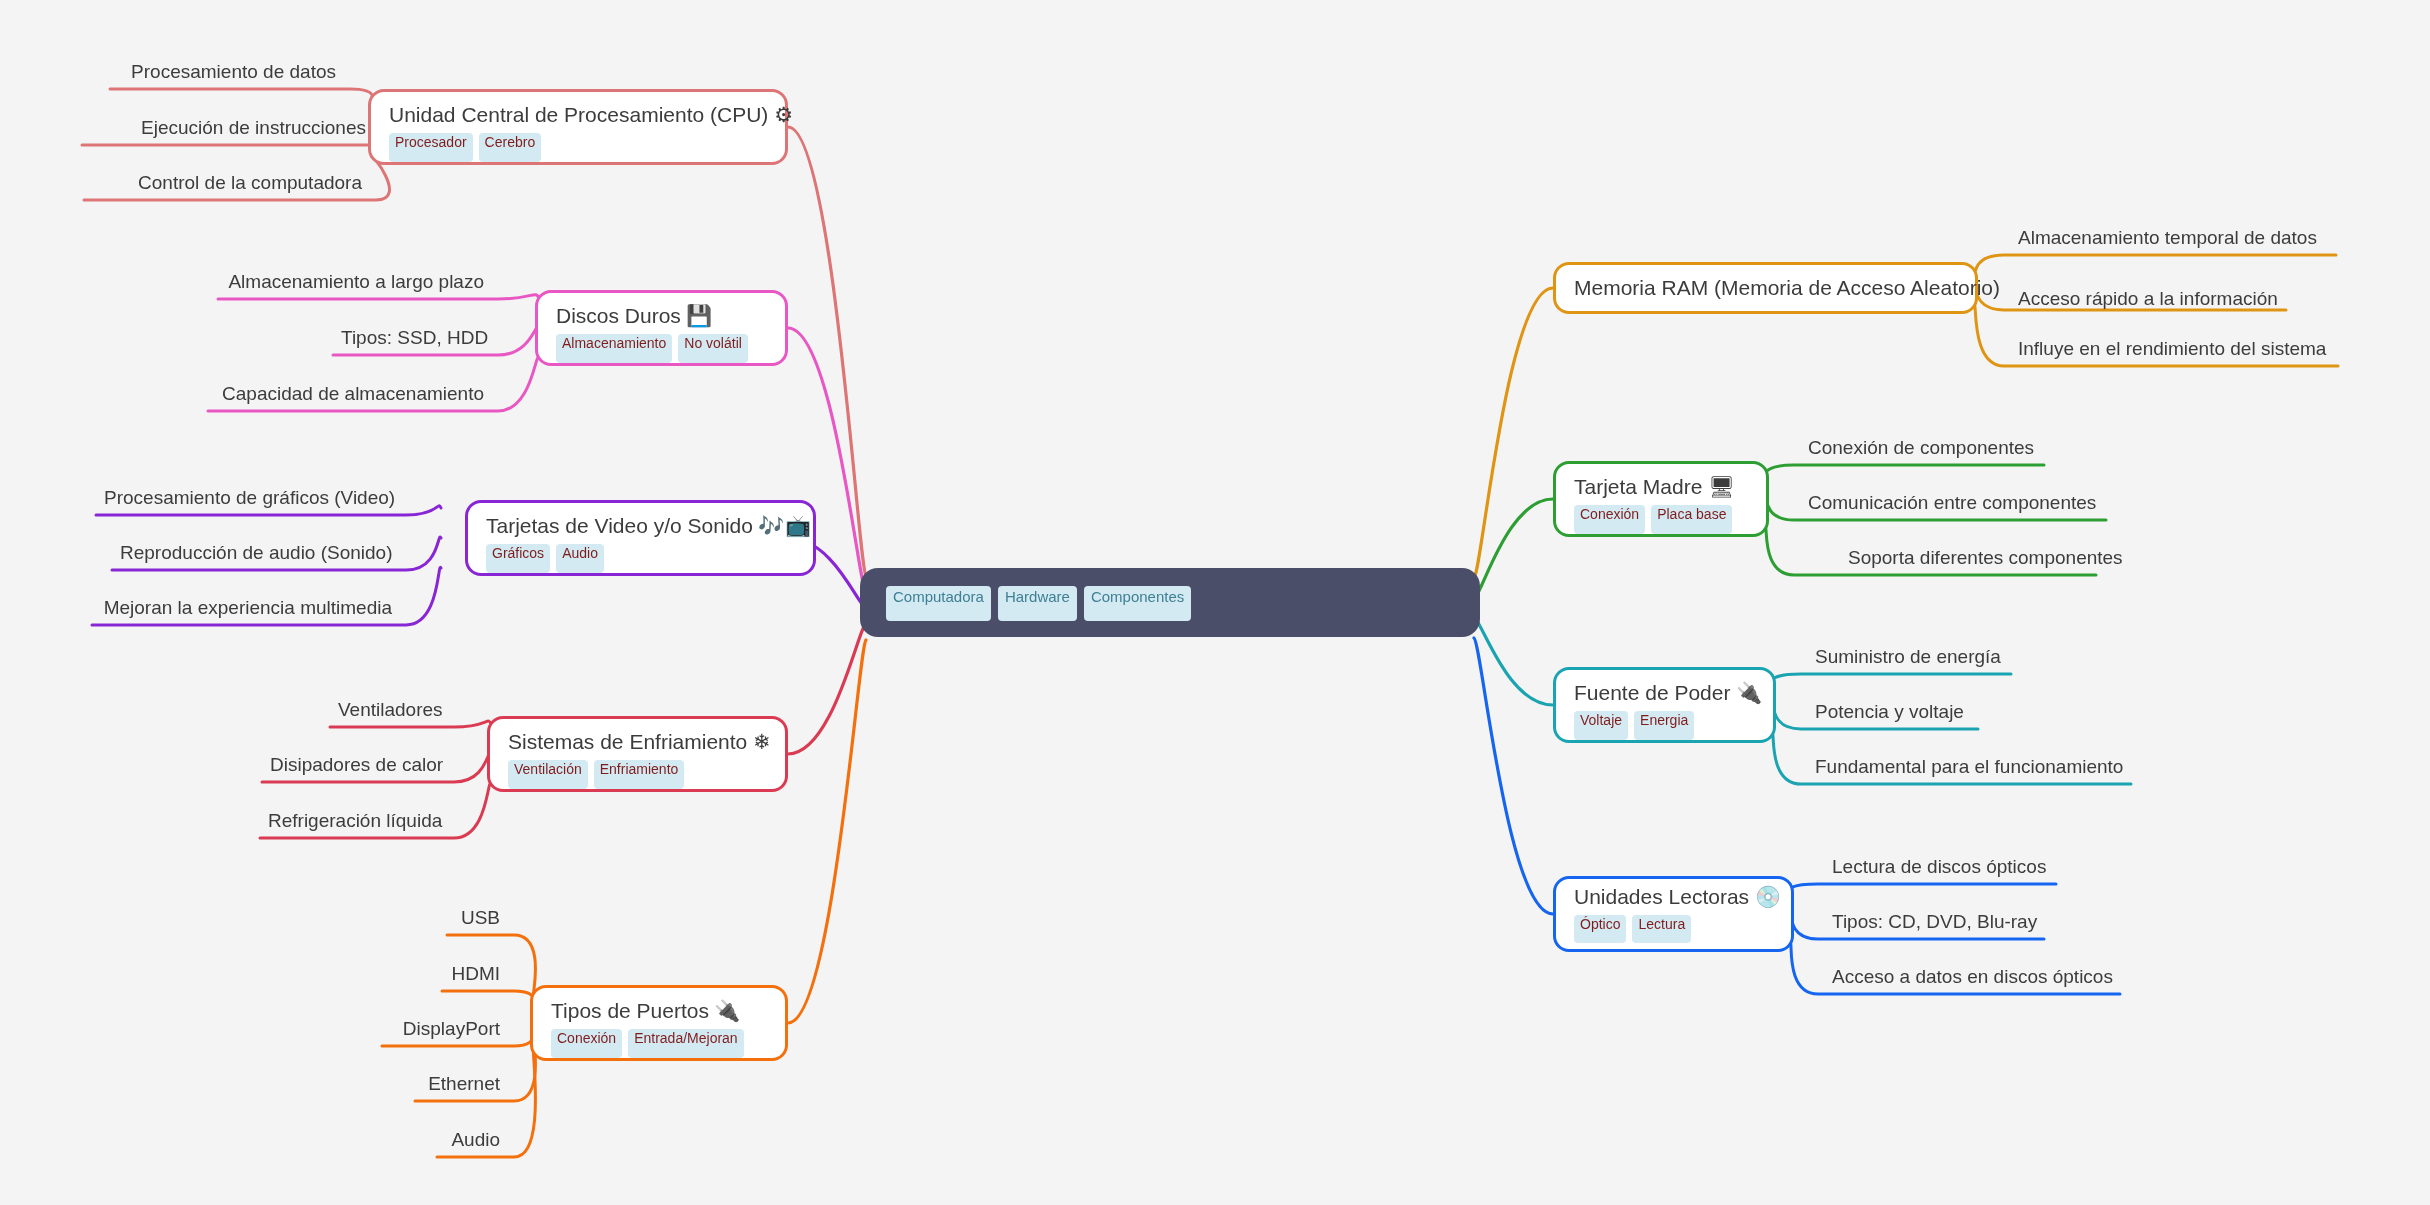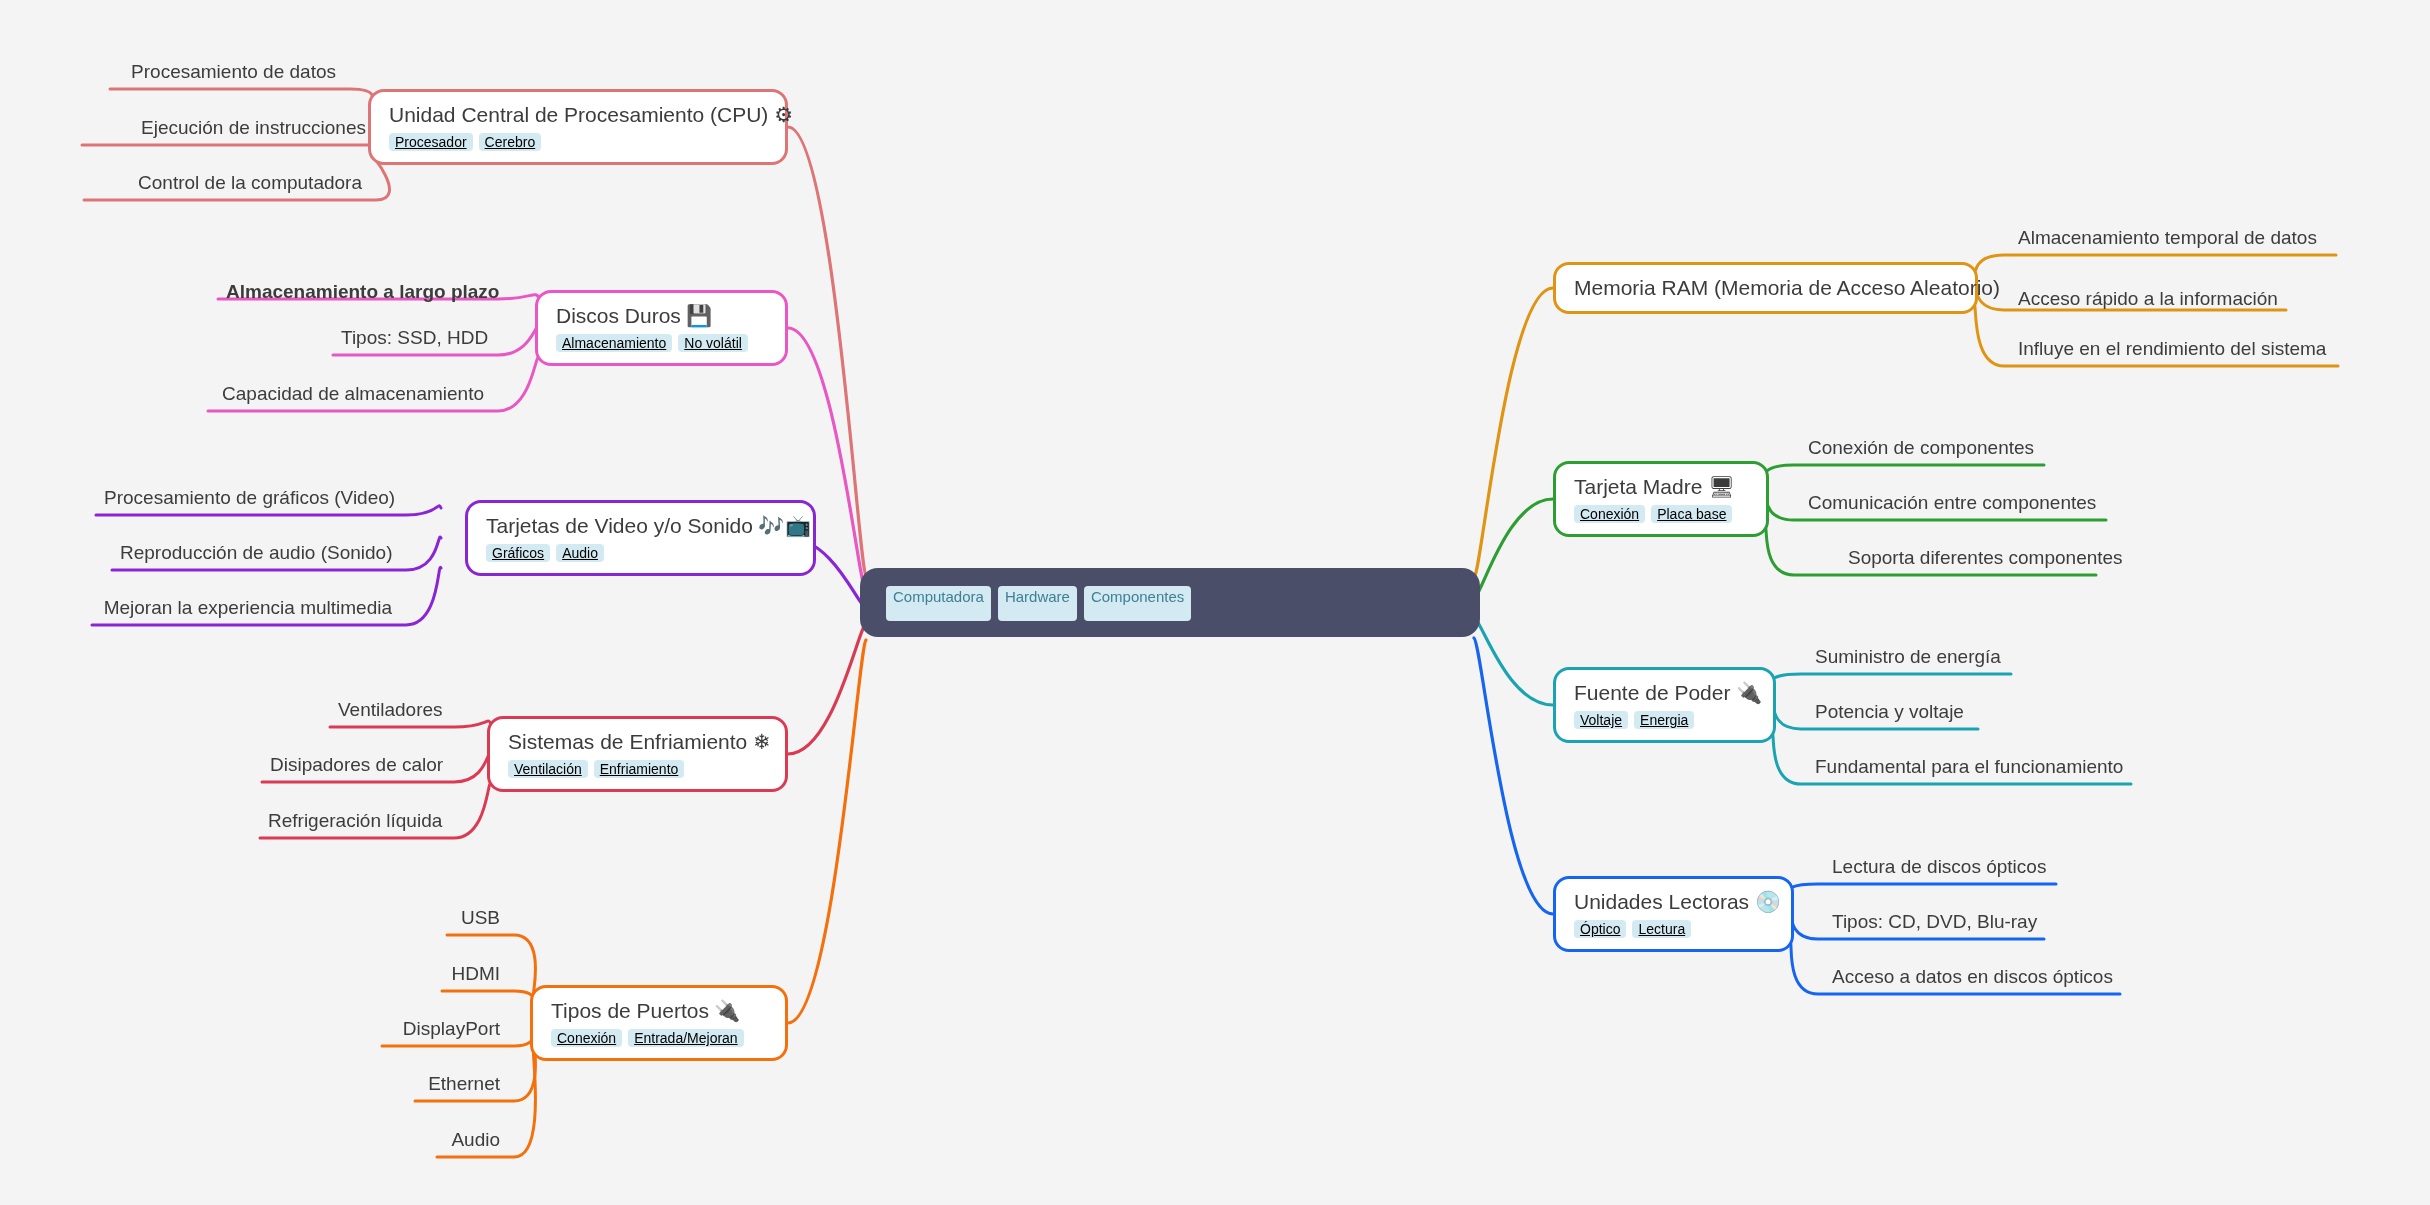--- a/index.html
+++ b/index.html
@@ -68,27 +68,26 @@
   }
   .branch-title {
     color: #3c3c3c;
     font-size: 21px;
     line-height: 1.1;
     white-space: nowrap;
   }
   .branch-tags { display: flex; gap: 6px; }
   .branch-tags .tag {
     background: #d4eaf2;
-    color: #000000;
+    color: #7f1d1d;
     font-size: 14px;
     border-radius: 4px;
-    padding: 1px 6px 0 6px;
+    padding: 1px 6px 11px 6px;
     white-space: nowrap;
     line-height: 1.2;
-    text-decoration: underline;
   }
   .branch-node.no-tags { justify-content: center; }
 
   
   .leaf {
     position: absolute;
     color: #3c3c3c;
     font-size: 19px;
     line-height: 1.1;
     white-space: nowrap;
@@ -159,21 +158,21 @@
       <div class="leaf left-side" style="left: 118px; top: 62px; width: 218px;">Procesamiento de datos</div>
       <div class="leaf left-side" style="left: 90px; top: 118px; width: 276px;">Ejecución de instrucciones</div>
       <div class="leaf left-side" style="left: 92px; top: 173px; width: 270px;">Control de la computadora</div>
       <div class="branch-node" style="left: 535px; top: 290px; width: 253px; height: 76px; border-color: rgb(232, 87, 195);">
         <div class="branch-title">Discos Duros 💾</div>
         <div class="branch-tags">
           <span class="tag">Almacenamiento</span>
           <span class="tag">No volátil</span>
         </div>
       </div>
-      <div class="leaf left-side" style="left: 226px; top: 282px; width: 258px; font-weight: bold;">Almacenamiento a largo plazo</div>
+      <div class="leaf left-side" style="left: 226px; top: 272px; width: 258px;">Almacenamiento a largo plazo</div>
       <div class="leaf left-side" style="left: 341px; top: 328px; width: 143px;">Tipos: SSD, HDD</div>
       <div class="leaf left-side" style="left: 216px; top: 384px; width: 268px;">Capacidad de almacenamiento</div>
       <div class="branch-node" style="left: 437px; top: 500px; width: 351px; height: 76px; border-color: rgb(136, 38, 214); margin-left: 28px;">
         <div class="branch-title">Tarjetas de Video y/o Sonido 🎶📺</div>
         <div class="branch-tags">
           <span class="tag">Gráficos</span>
           <span class="tag">Audio</span>
         </div>
       </div>
       <div class="leaf left-side" style="left: 104px; top: 488px; width: 288px;">Procesamiento de gráficos (Video)</div>

